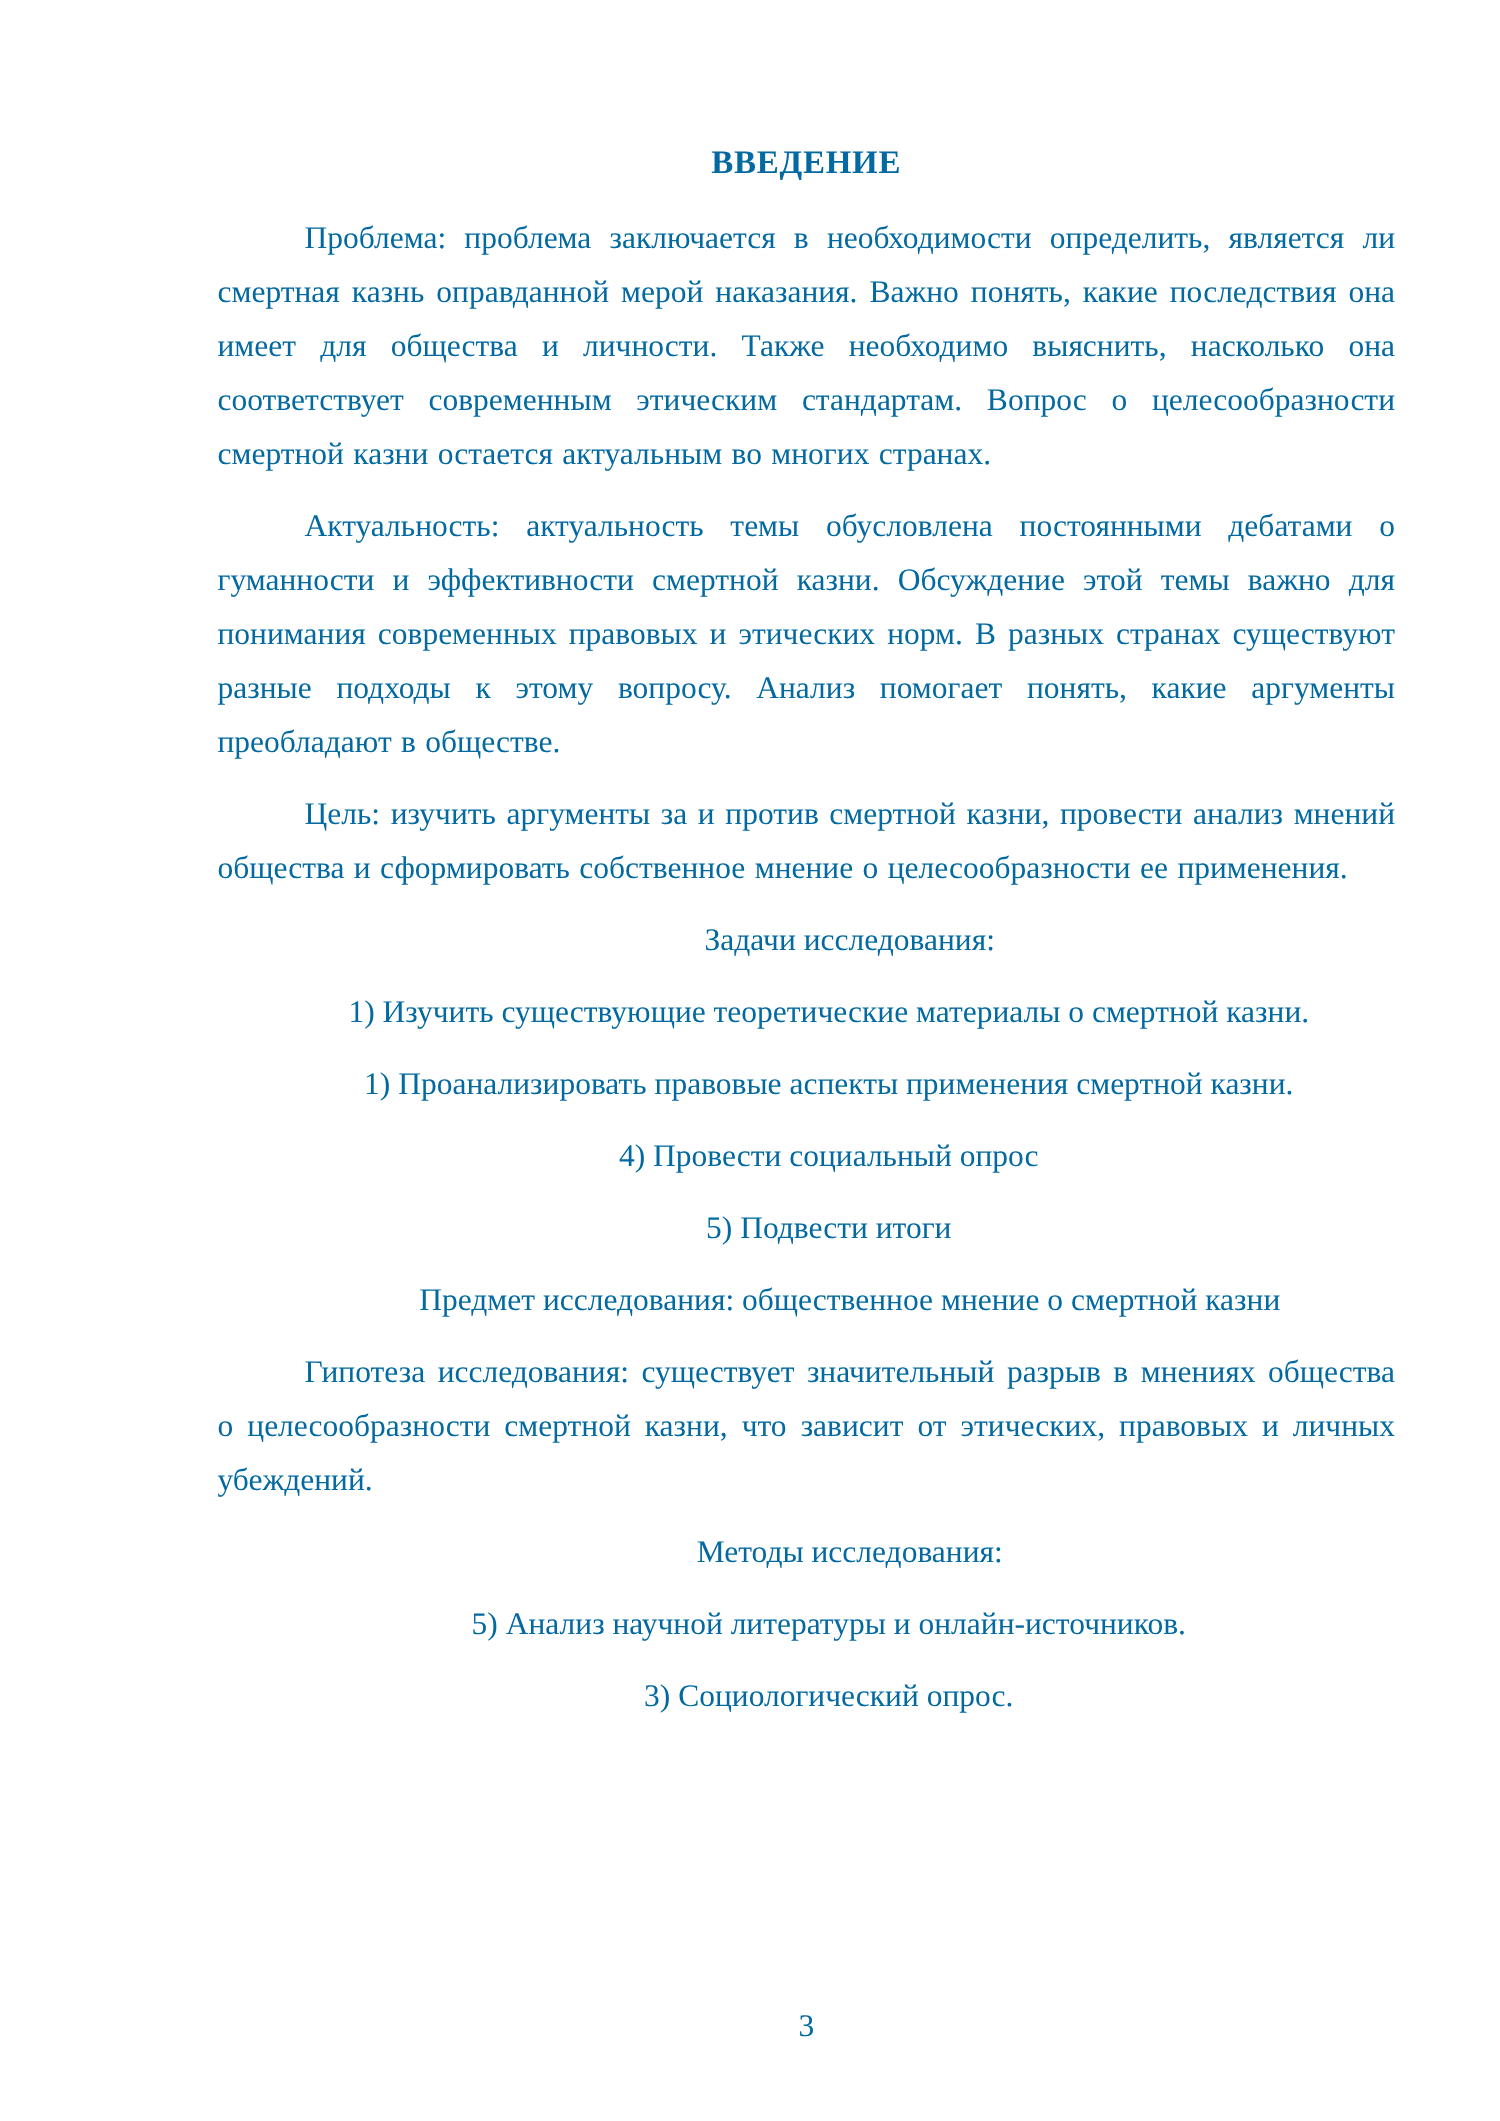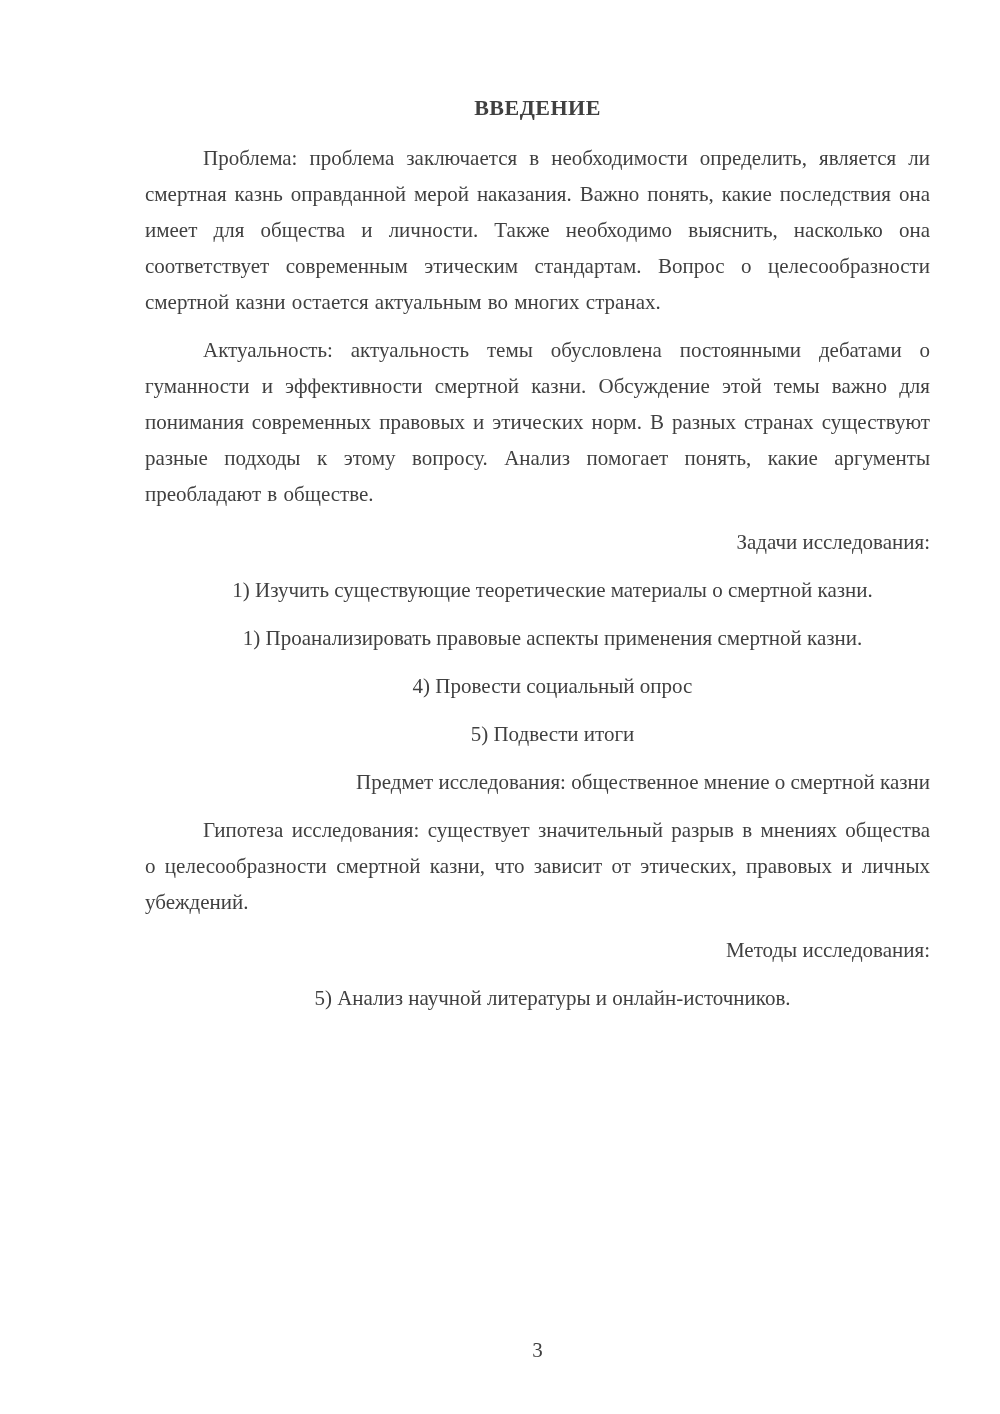--- a/index.html
+++ b/index.html
@@ -9,42 +9,42 @@
   }
   .page {
     position: relative;
     width: 1000px;
     height: 1414px;
     box-sizing: border-box;
     padding: 90px 70px 0 145px;
     background: #ffffff;
     font-family: "Liberation Serif", "DejaVu Serif", serif;
     font-size: 21px;
-    color: #404040;
+    color: #0369a1;
     overflow: hidden;
   }
   .doc-title {
     font-size: 22px;
     font-weight: bold;
     text-align: center;
     letter-spacing: 0.5px;
     margin: 0 0 14px 0;
     line-height: 36px;
   }
   p.para {
     margin: 0 0 12px 0;
     line-height: 36px;
     text-align: justify;
     text-indent: 58px;
     word-spacing: 1px;
   }
   p.plain {
     margin: 0 0 12px 0;
     line-height: 36px;
-    text-align: right;
+    text-align: center;
     text-indent: 58px;
   }
   p.list-item {
     margin: 0 0 12px 30px;
     line-height: 36px;
     text-align: center;
   }
   .page-number {
     position: absolute;
     bottom: 52px;
@@ -59,20 +59,21 @@
 <body>
 
 <div class="page">
 
   <h1 class="doc-title">ВВЕДЕНИЕ</h1>
 
   <p class="para">Проблема: проблема заключается в необходимости определить, является ли смертная казнь оправданной мерой наказания. Важно понять, какие последствия она имеет для общества и личности. Также необходимо выяснить, насколько она соответствует современным этическим стандартам. Вопрос о целесообразности смертной казни остается актуальным во многих странах.</p>
 
   <p class="para">Актуальность: актуальность темы обусловлена постоянными дебатами о гуманности и эффективности смертной казни. Обсуждение этой темы важно для понимания современных правовых и этических норм. В разных странах существуют разные подходы к этому вопросу. Анализ помогает понять, какие аргументы преобладают в обществе.</p>
 
+  <p class="para">Цель: изучить аргументы за и против смертной казни, провести анализ мнений общества и сформировать собственное мнение о целесообразности ее применения.</p>
 
   <p class="plain">Задачи исследования:</p>
 
   <p class="list-item">1) Изучить существующие теоретические материалы о смертной казни.</p>
 
   <p class="list-item">1) Проанализировать правовые аспекты применения смертной казни.</p>
 
 
   <p class="list-item">4) Провести социальный опрос</p>
 
@@ -81,16 +82,17 @@
 
   <p class="plain">Предмет исследования: общественное мнение о смертной казни</p>
 
   <p class="para">Гипотеза исследования: существует значительный разрыв в мнениях общества о целесообразности смертной казни, что зависит от этических, правовых и личных убеждений.</p>
 
   <p class="plain">Методы исследования:</p>
 
   <p class="list-item">5) Анализ научной литературы и онлайн-источников.</p>
 
 
+  <p class="list-item">3) Социологический опрос.</p>
 
   <div class="page-number">3</div>
 
 </div>
 
 </body></html>

